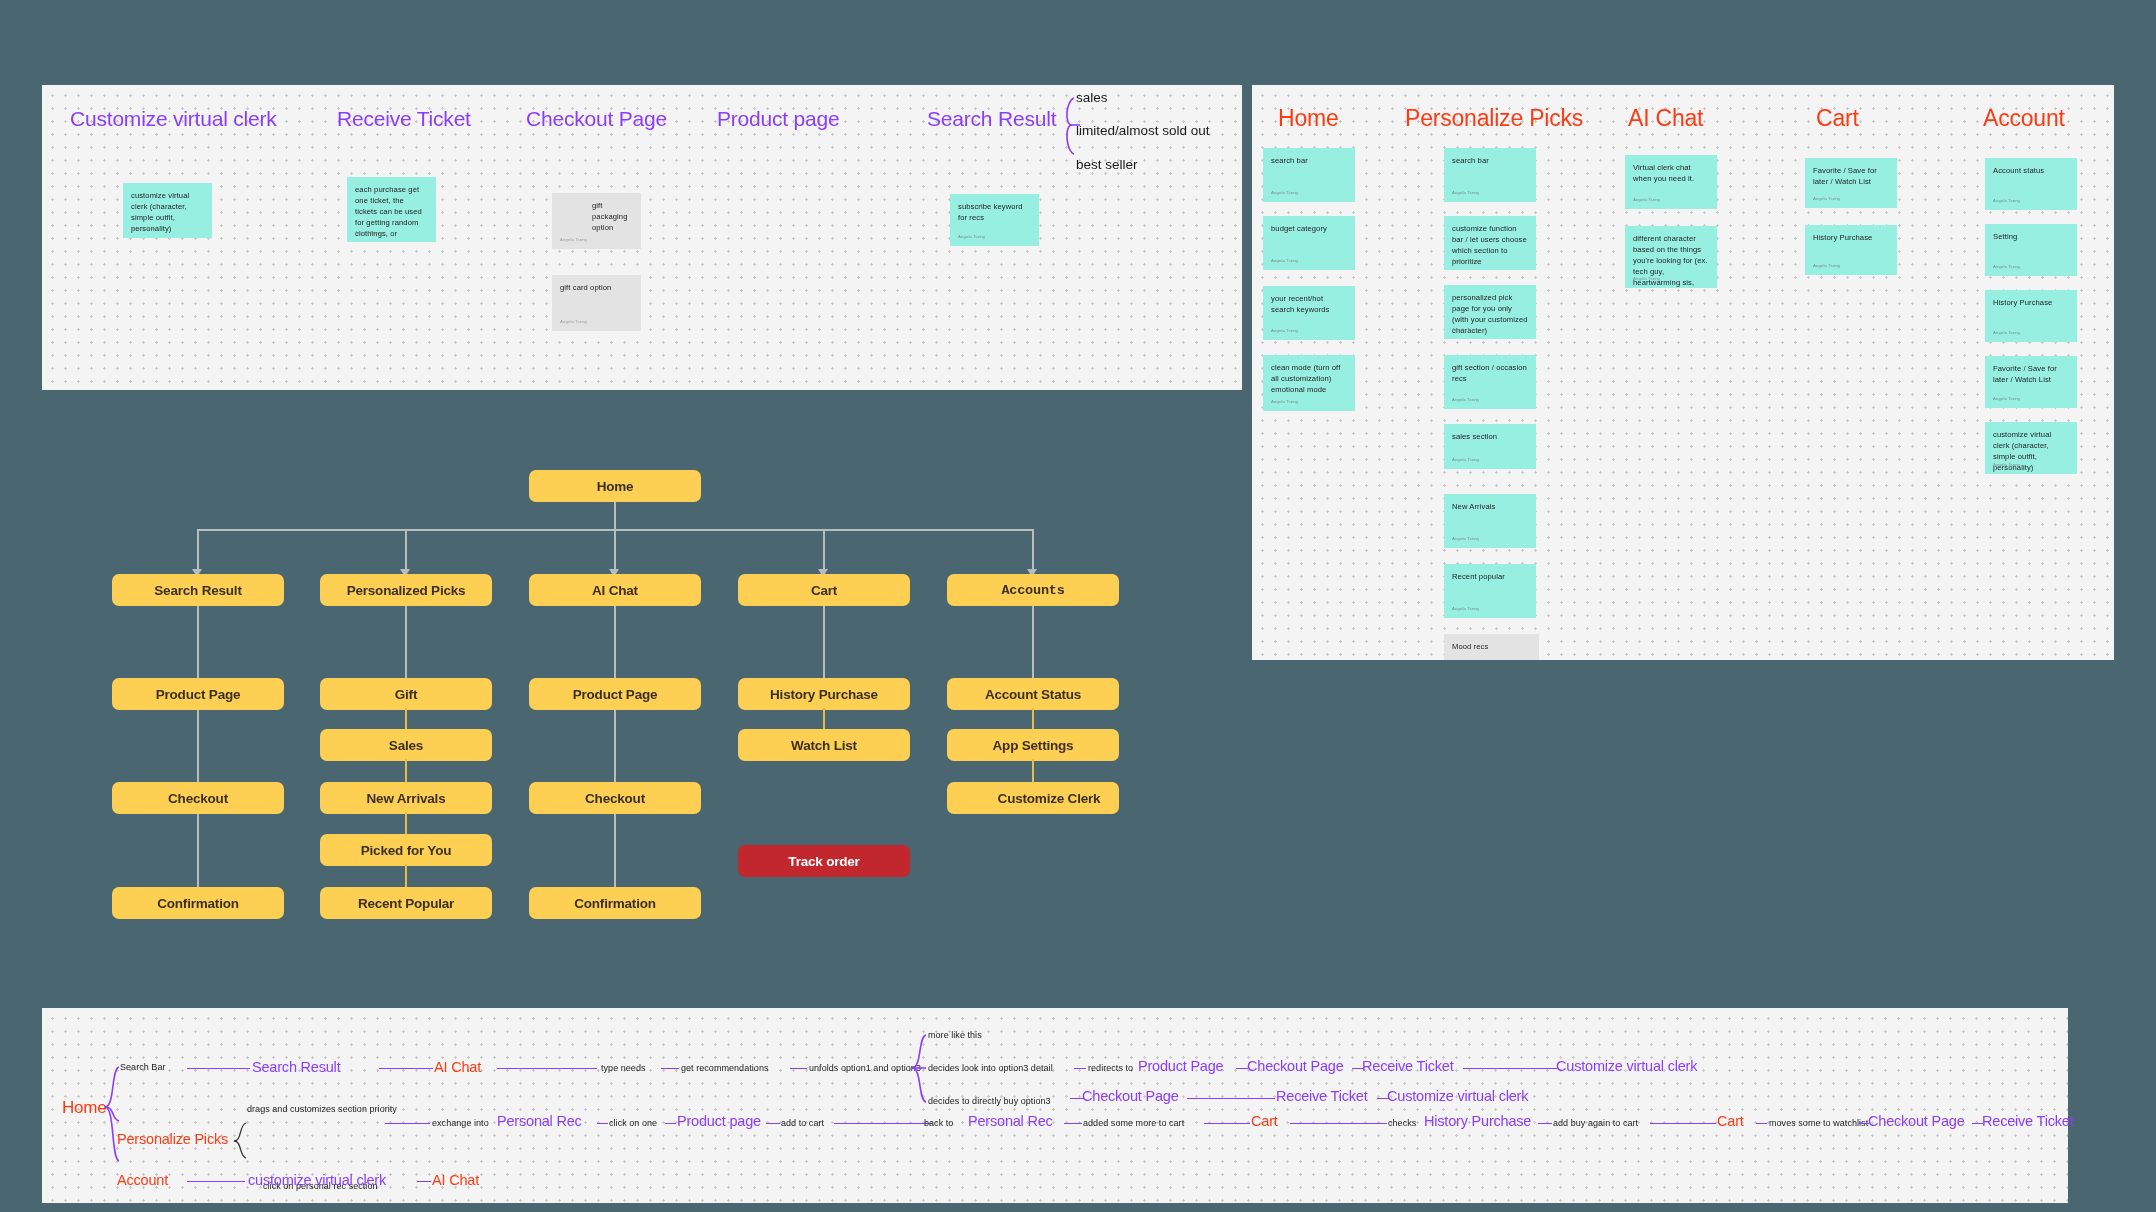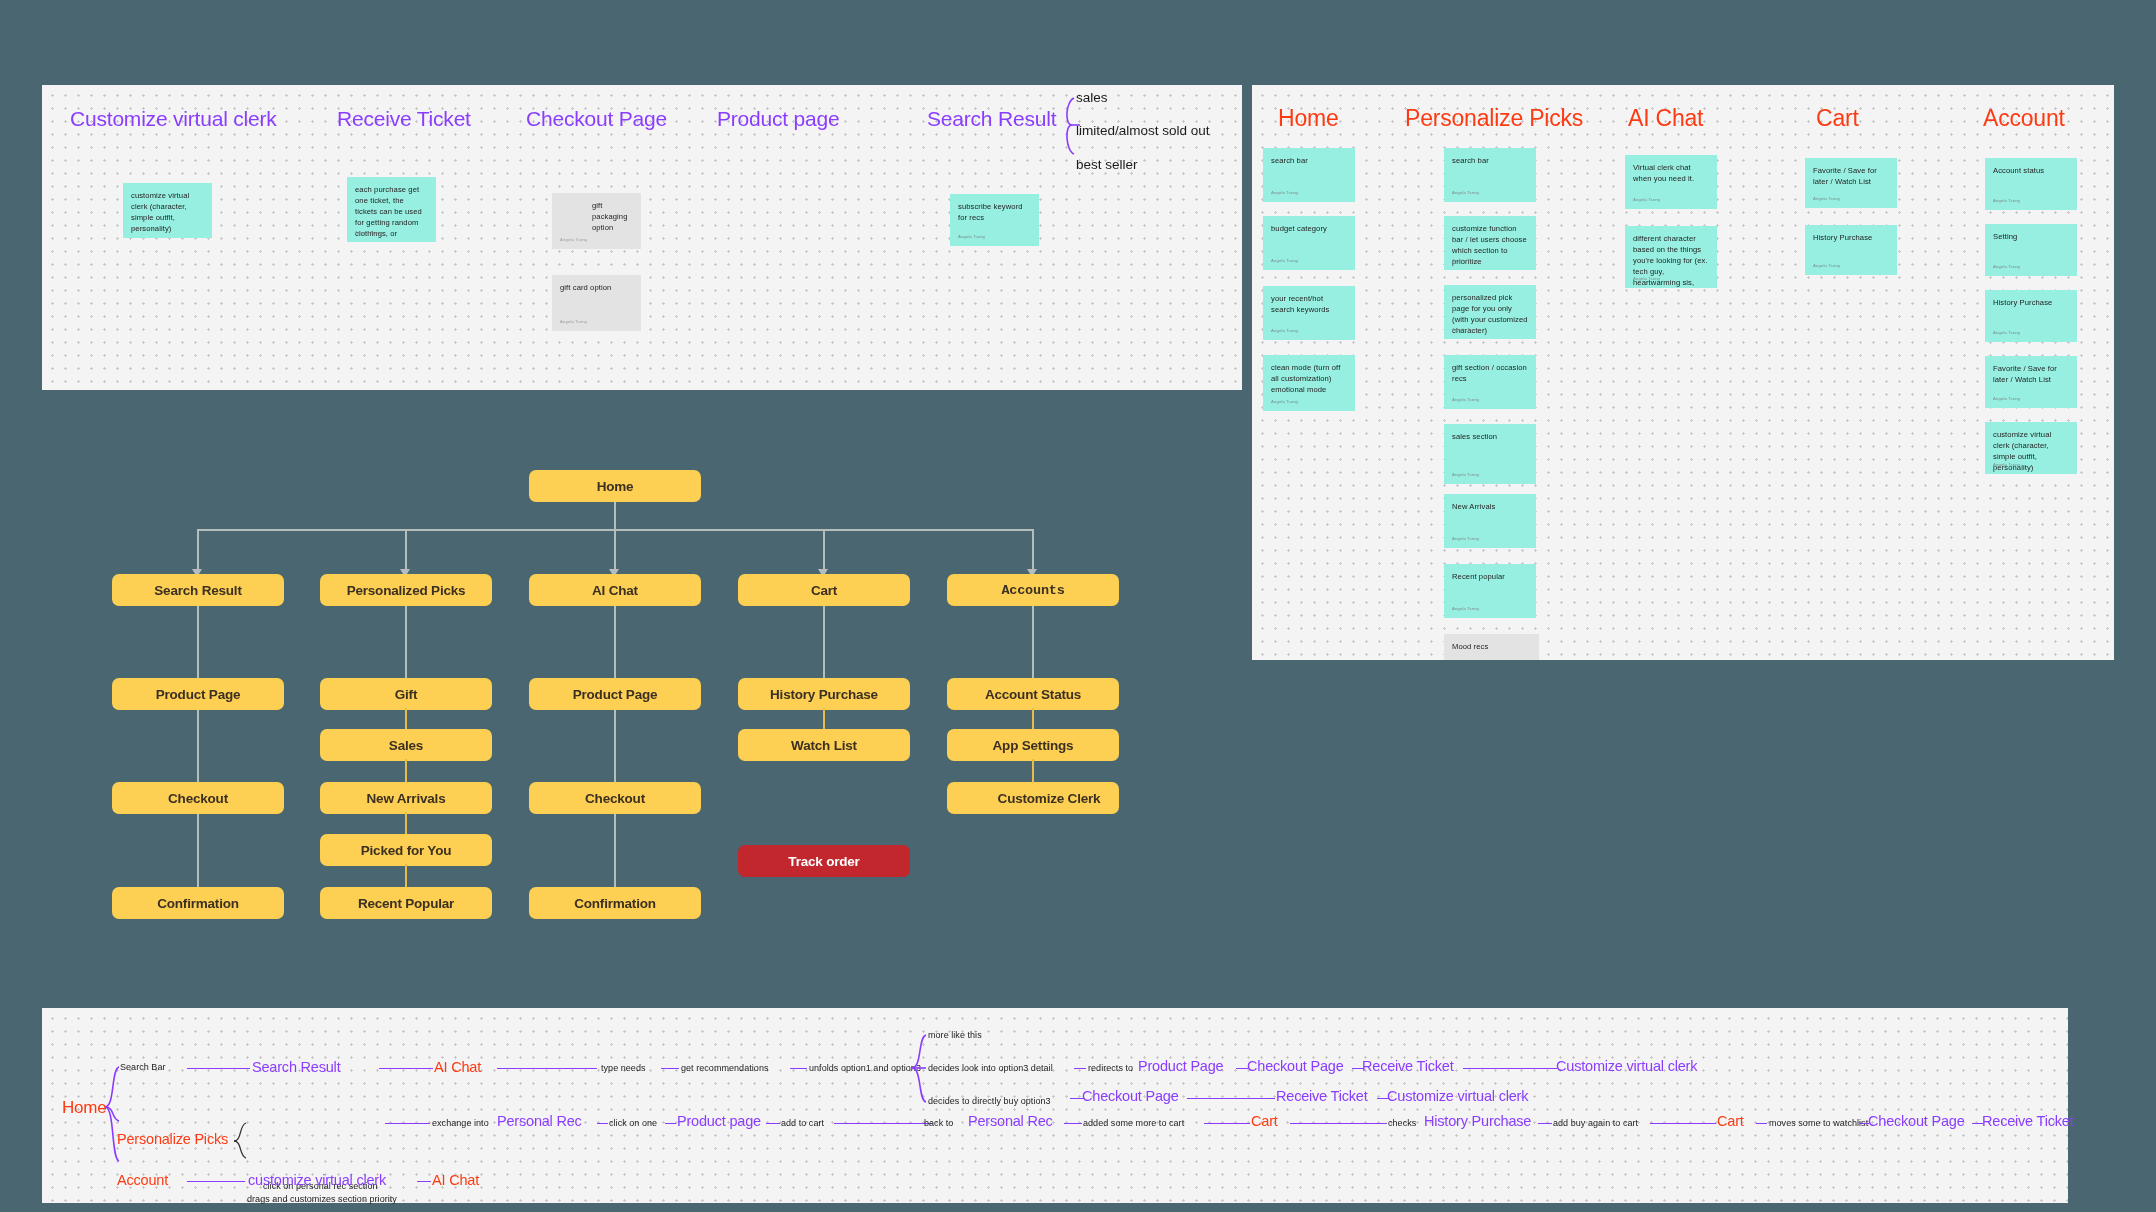--- a/index.html
+++ b/index.html
@@ -189,21 +189,21 @@
     <span class="author">Angela Tseng</span></div>
   <div class="note" style="left:1444px; top:216px; width:92px; height:54px;">
     <span>customize function bar / let users choose which section to prioritize</span>
     <span class="author">Angela Tseng</span></div>
   <div class="note" style="left:1444px; top:285px; width:92px; height:54px;">
     <span>personalized pick page for you only (with your customized character)</span>
     <span class="author">Angela Tseng</span></div>
   <div class="note" style="left:1444px; top:355px; width:92px; height:54px;">
     <span>gift section / occasion recs</span>
     <span class="author">Angela Tseng</span></div>
-  <div class="note" style="left:1444px; top:424px; width:92px; height:60px;">
+  <div class="note" style="left:1444px; top:424px; width:92px; height:45px;">
     <span>sales section</span>
     <span class="author">Angela Tseng</span></div>
   <div class="note" style="left:1444px; top:494px; width:92px; height:54px;">
     <span>New Arrivals</span>
     <span class="author">Angela Tseng</span></div>
   <div class="note" style="left:1444px; top:564px; width:92px; height:54px;">
     <span>Recent popular</span>
     <span class="author">Angela Tseng</span></div>
   <div class="note grey" style="left:1444px; top:634px; width:95px; height:26px;">
     <span>Mood recs</span></div>
@@ -354,21 +354,21 @@
   <div class="uf-purple" style="left:1276px; top:1088px;">Receive Ticket</div>
   <div class="uf-conn" style="left:1377px; top:1098px; width:12px;"></div>
   <div class="uf-purple" style="left:1387px; top:1088px;">Customize virtual clerk</div>
 
   <div class="uf-red" style="left:117px; top:1131px;">Personalize Picks</div>
   <svg class="uf-svg" style="left:234px; top:1108px; width:30px; height:70px;">
     <path d="M 0,33 C 8,33 5,17 12,15" stroke="#333" stroke-width="1.3" fill="none"></path>
     <path d="M 0,33 C 8,33 5,48 12,50" stroke="#333" stroke-width="1.3" fill="none"></path>
   </svg>
   <div class="uf-small" style="left:247px; top:1181px;margin-left:16px;">click on personal rec section</div>
-  <div class="uf-small" style="left:247px; top:1194px;">drags and customizes section priority</div>
+  <div class="uf-small" style="left:247px; top:1104px;">drags and customizes section priority</div>
 
   <div class="uf-conn" style="left:385px; top:1123px; width:45px;"></div>
   <div class="uf-small" style="left:432px; top:1118px;">exchange into</div>
   <div class="uf-purple" style="left:497px; top:1113px;">Personal Rec</div>
   <div class="uf-conn" style="left:597px; top:1123px; width:11px;"></div>
   <div class="uf-small" style="left:609px; top:1118px;">click on one</div>
   <div class="uf-conn" style="left:665px; top:1123px; width:11px;"></div>
   <div class="uf-purple" style="left:677px; top:1113px;">Product page</div>
   <div class="uf-conn" style="left:766px; top:1123px; width:14px;"></div>
   <div class="uf-small" style="left:781px; top:1118px;">add to cart</div>

